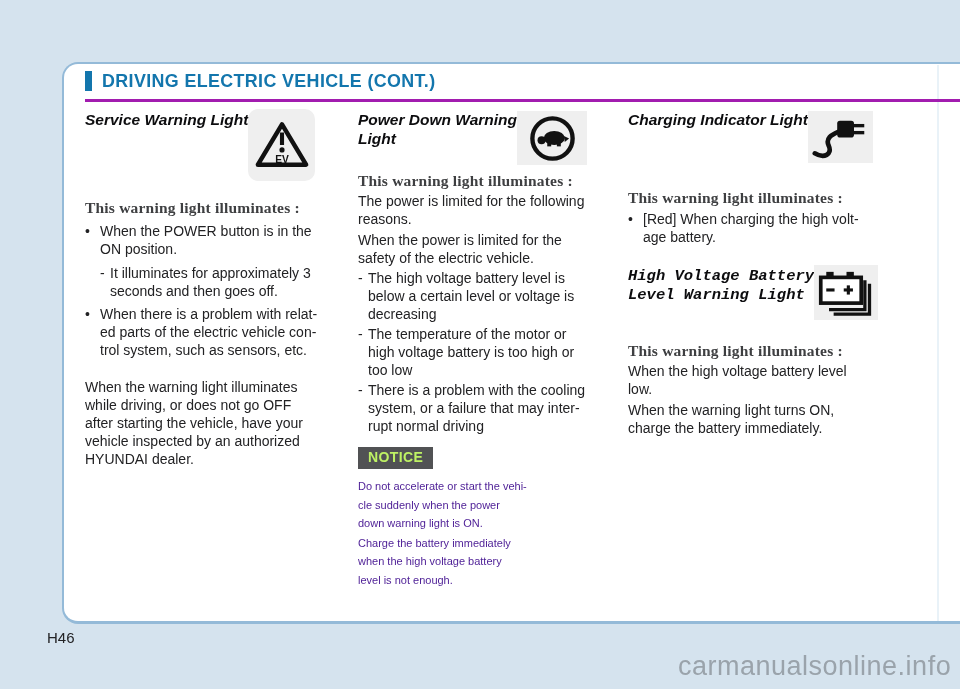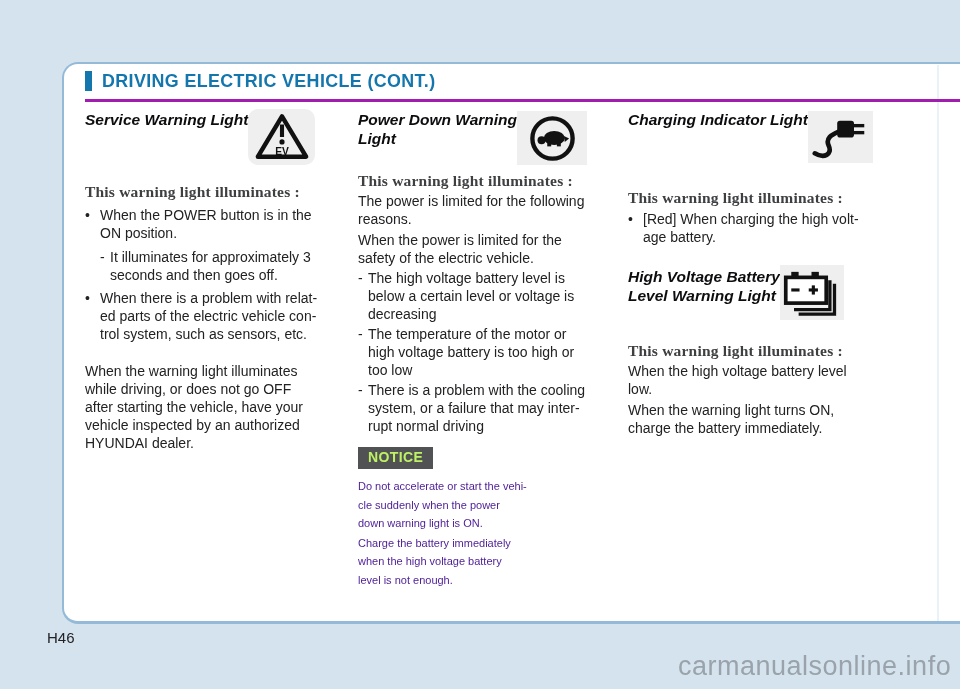--- a/index.html
+++ b/index.html
@@ -76,21 +76,21 @@
 <div class="fold-line"></div>
 
 <div class="header">
   <span class="header-bar"></span>
   <span class="header-title">DRIVING ELECTRIC VEHICLE (CONT.)</span>
 </div>
 
 <div class="col" id="col1">
   <div class="heading-row">
     <div class="col-heading">Service Warning Light</div>
-    <div class="icon-box" style="width:67px;height:56px;margin-top:1px;border-radius:10px;">
+    <div class="icon-box" style="width:67px;height:72px;margin-top:1px;border-radius:10px;">
       <svg viewBox="0 0 64 56" width="58" height="50">
         <path d="M32 5 L59 50 L5 50 Z" fill="none" stroke="#111" stroke-width="5" stroke-linejoin="round"></path>
         <rect x="29.7" y="14" width="4.6" height="14" fill="#111"></rect>
         <circle cx="32" cy="33.5" r="2.9" fill="#111"></circle>
         <text x="32" y="48" font-size="11.5" font-weight="bold" text-anchor="middle" fill="#111">EV</text>
       </svg>
     </div>
   </div>
   <div class="serif-label" style="margin-top:18px;">This warning light illuminates :</div>
   <div class="bullet-item" style="margin-top:5px;">
@@ -176,21 +176,21 @@
         <rect x="45" y="17" width="11" height="3.6" fill="#111"></rect>
       </svg>
     </div>
   </div>
   <div class="serif-label" style="margin-top:26px;">This warning light illuminates :</div>
   <div class="bullet-item" style="margin-top:3px;">
     <span class="marker">•</span>
     <div class="body-text">[Red] When charging the high volt-
 age battery.</div>
   </div>
-  <div class="heading-row" style="margin-top:19px;">
+  <div class="heading-row" style="margin-top:19px;font-family:Liberation Mono, monospace;">
     <div class="col-heading">High Voltage Battery
 Level Warning Light</div>
     <div class="icon-box" style="width:64px;height:55px;">
       <svg viewBox="0 0 62 54" width="57" height="50">
         <polyline points="51,13 51,45 12,45" fill="none" stroke="#111" stroke-width="3.6"></polyline>
         <polyline points="56,17 56,50 17,50" fill="none" stroke="#111" stroke-width="3.6"></polyline>
         <rect x="3" y="10" width="44" height="28" fill="#ffffff" stroke="#111" stroke-width="4"></rect>
         <rect x="9" y="4" width="8" height="6" fill="#111"></rect>
         <rect x="31" y="4" width="8" height="6" fill="#111"></rect>
         <rect x="9" y="22" width="9" height="3.4" fill="#111"></rect>

